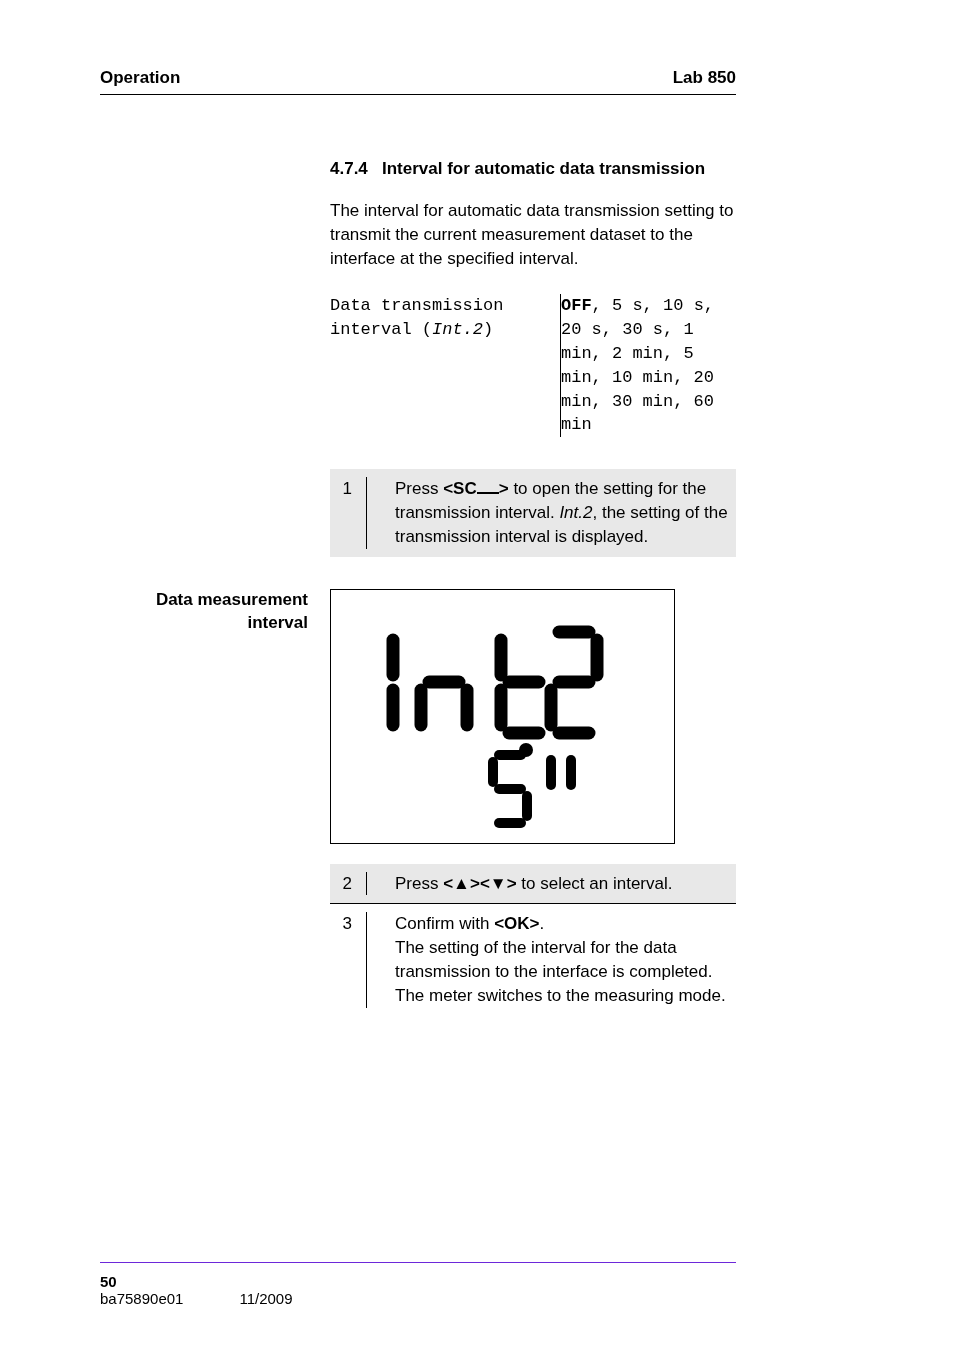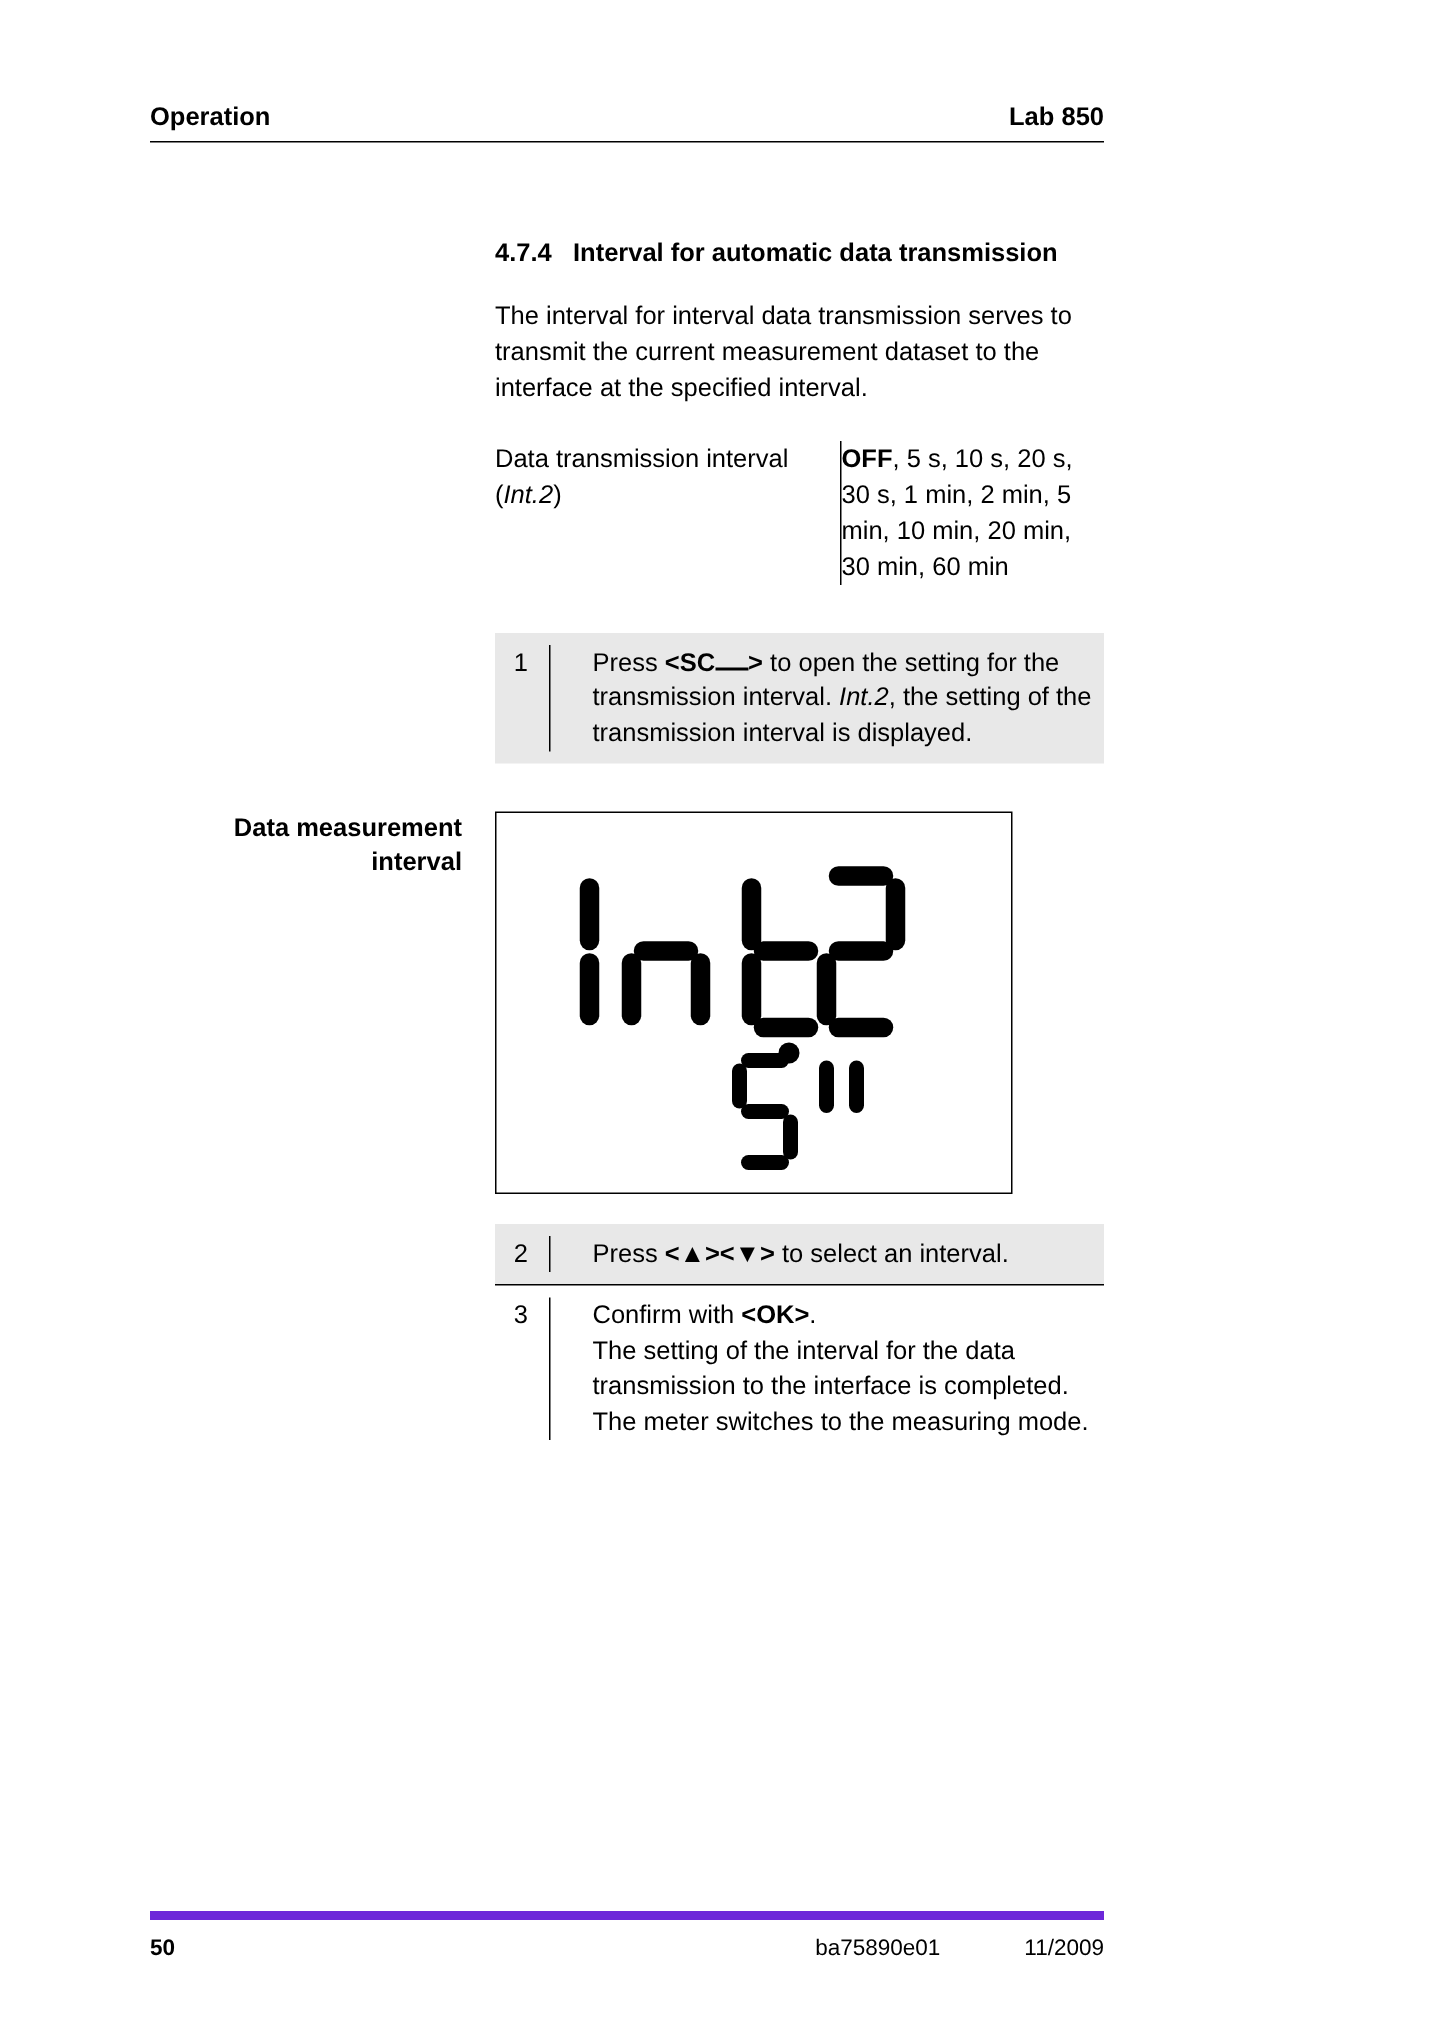--- a/index.html
+++ b/index.html
@@ -41,20 +41,21 @@
     .para {
       font-size: 17px;
       line-height: 1.4;
       margin-bottom: 24px;
     }
     .def-row {
       display: flex;
       font-size: 17px;
       line-height: 1.4;
       margin-bottom: 32px;
+      font-family: Liberation Mono, monospace;
     }
     .def-left {
       width: 230px;
       padding-right: 12px;
     }
     .def-right {
       flex: 1;
       border-left: 1px solid #000;
       padding-left: 0;
     }
@@ -111,46 +112,47 @@
       height: 255px;
       border: 1.5px solid #000;
       position: relative;
     }
 
     .footer {
       position: absolute;
       bottom: 44px;
       left: 100px;
       right: 82px;
-      border-top: 6px solid #6d28d9;
+      border-top: 1px solid #6d28d9;
       padding-top: 10px;
       display: flex;
       justify-content: space-between;
       font-size: 15px;
+      flex-direction: column;
     }
     .footer-left { font-weight: bold; }
     .footer-right { display: flex; gap: 56px; }
   </style>
 </head>
 <body>
 
 <div class="page">
 
   <div class="header">
     <span>Operation</span>
     <span>Lab 850</span>
   </div>
 
   <div class="content">
 
     <div class="section-heading">
       <span>4.7.4</span>&nbsp;&nbsp;&nbsp;<span>Interval for automatic data transmission</span>
     </div>
 
-    <p class="para">The interval for interval data transmission serves to transmit the current measurement dataset to the interface at the specified interval.</p>
+    <p class="para">The interval for automatic data transmission setting to transmit the current measurement dataset to the interface at the specified interval.</p>
 
     <div class="def-row">
       <div class="def-left">
         <span>Data transmission interval (</span><span class="ital">Int.2</span><span>)</span>
       </div>
       <div class="def-right">
         <span class="bold">OFF</span><span>, 5 s, 10 s, 20 s, 30 s, 1 min, 2 min, 5 min, 10 min, 20 min, 30 min, 60 min</span>
       </div>
     </div>
 

